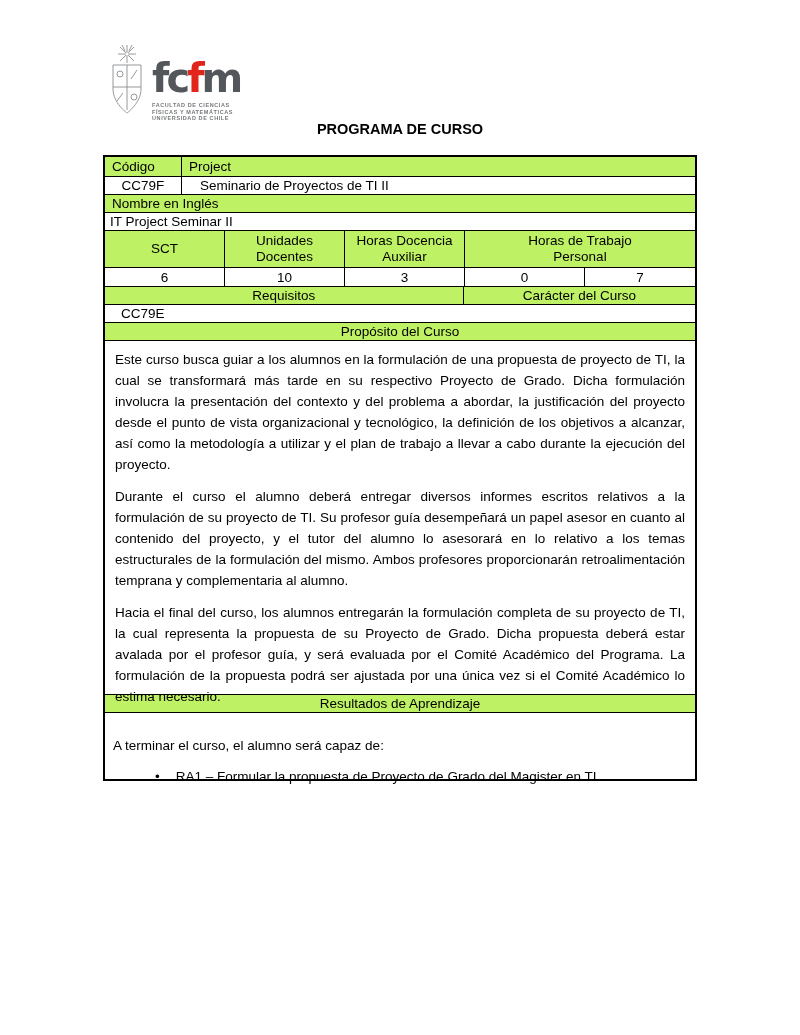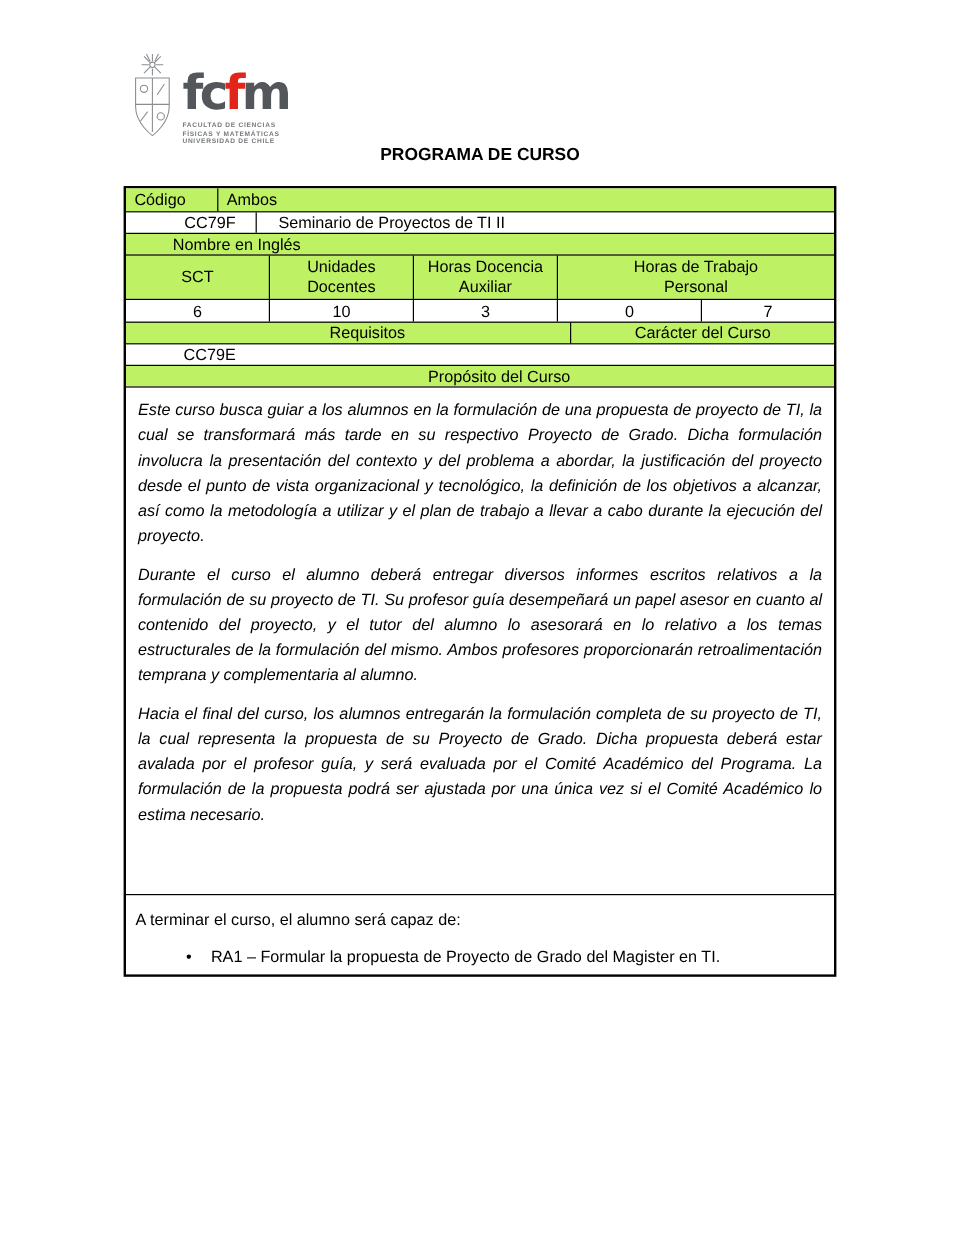--- a/index.html
+++ b/index.html
@@ -84,21 +84,21 @@
   .cell {
     box-sizing: border-box;
     border-right: 1px solid #000000;
     display: flex;
     align-items: center;
   }
   .cell:last-child { border-right: none; }
   .center { justify-content: center; text-align: center; }
 
   .h19 { height: 19px; }
-  .h18 { height: 18px; padding-left: 32px; }
+  .h18 { height: 18px; }
   .h37 { height: 37px; }
 
   .w-codigo { width: 77px; flex: none; }
   .w-rest   { flex: 1; }
   .w-fifth  { width: 120px; flex: none; }
   .w-fifth-last { flex: 1; }
   .w-req { width: 60.8%; flex: none; }
   .w-car { flex: 1; }
 
   .pad7  { padding-left: 7px; }
@@ -108,36 +108,35 @@
   .pad5  { padding-left: 5px; }
 
   .hours-head {
     flex-direction: column;
     justify-content: center;
     line-height: 16.5px;
     text-align: center;
   }
 
   .purpose-cell {
-    height: 422px;
+    height: 353px;
     box-sizing: border-box;
     padding: 8px 10px;
-    font-style: italic;
   }
   .purpose-cell p {
     margin: 0 0 11px 0;
     text-align: justify;
     font-size: 13.5px;
     line-height: 21px;
   }
 
   .outcomes-cell {
     height: 66px;
     box-sizing: border-box;
-    padding: 12px 8px;
+    padding: 24px 8px;
     font-size: 13.5px;
   }
   .outcomes-intro { margin: 0; line-height: 18px; }
   .outcome-item {
     display: flex;
     margin-top: 13px;
     line-height: 18px;
   }
   .bullet-glyph {
     margin-left: 42px;
@@ -180,32 +179,35 @@
     </div>
   </div>
 </div>
 
 <div class="doc-title">PROGRAMA DE CURSO</div>
 
 <div class="course-table">
 
   <div class="row gray h19">
     <div class="cell w-codigo pad7">Código</div>
-    <div class="cell w-rest pad7">Ambos</div>
+    <div class="cell w-rest pad7">Project</div>
   </div>
 
   <div class="row h18">
     <div class="cell w-codigo center">CC79F</div>
     <div class="cell w-rest pad18">Seminario de Proyectos de TI II</div>
   </div>
 
   <div class="row gray h18">
     <div class="cell w-rest pad7">Nombre en Inglés</div>
   </div>
 
+  <div class="row h18">
+    <div class="cell w-rest pad5">IT Project Seminar II</div>
+  </div>
 
   <div class="row gray h37">
     <div class="cell w-fifth center hours-head">
       <span>SCT</span>
         <span></span>
     </div>
     <div class="cell w-fifth center hours-head">
       <span>Unidades</span>
         <span>Docentes</span>
     </div>
@@ -241,20 +243,23 @@
   </div>
 
   <div class="row">
     <div class="cell w-rest purpose-cell" style="display:block;">
       <p>Este curso busca guiar a los alumnos en la formulación de una propuesta de proyecto de TI, la cual se transformará más tarde en su respectivo Proyecto de Grado. Dicha formulación involucra la presentación del contexto y del problema a abordar, la justificación del proyecto desde el punto de vista organizacional y tecnológico, la definición de los objetivos a alcanzar, así como la metodología a utilizar y el plan de trabajo a llevar a cabo durante la ejecución del proyecto.</p>
       <p>Durante el curso el alumno deberá entregar diversos informes escritos relativos a la formulación de su proyecto de TI. Su profesor guía desempeñará un papel asesor en cuanto al contenido del proyecto, y el tutor del alumno lo asesorará en lo relativo a los temas estructurales de la formulación del mismo. Ambos profesores proporcionarán retroalimentación temprana y complementaria al alumno.</p>
       <p>Hacia el final del curso, los alumnos entregarán la formulación completa de su proyecto de TI, la cual representa la propuesta de su Proyecto de Grado. Dicha propuesta deberá estar avalada por el profesor guía, y será evaluada por el Comité Académico del Programa. La formulación de la propuesta podrá ser ajustada por una única vez si el Comité Académico lo estima necesario.</p>
     </div>
   </div>
 
+  <div class="row gray h18">
+    <div class="cell w-rest center">Resultados de Aprendizaje</div>
+  </div>
 
   <div class="row">
     <div class="cell w-rest outcomes-cell" style="display:block;">
       <p class="outcomes-intro">A terminar el curso, el alumno será capaz de:</p>
       <div class="outcome-item">
         <span class="bullet-glyph">•</span>
         <span>RA1 – Formular la propuesta de Proyecto de Grado del Magister en TI.</span>
       </div>
     </div>
   </div>

